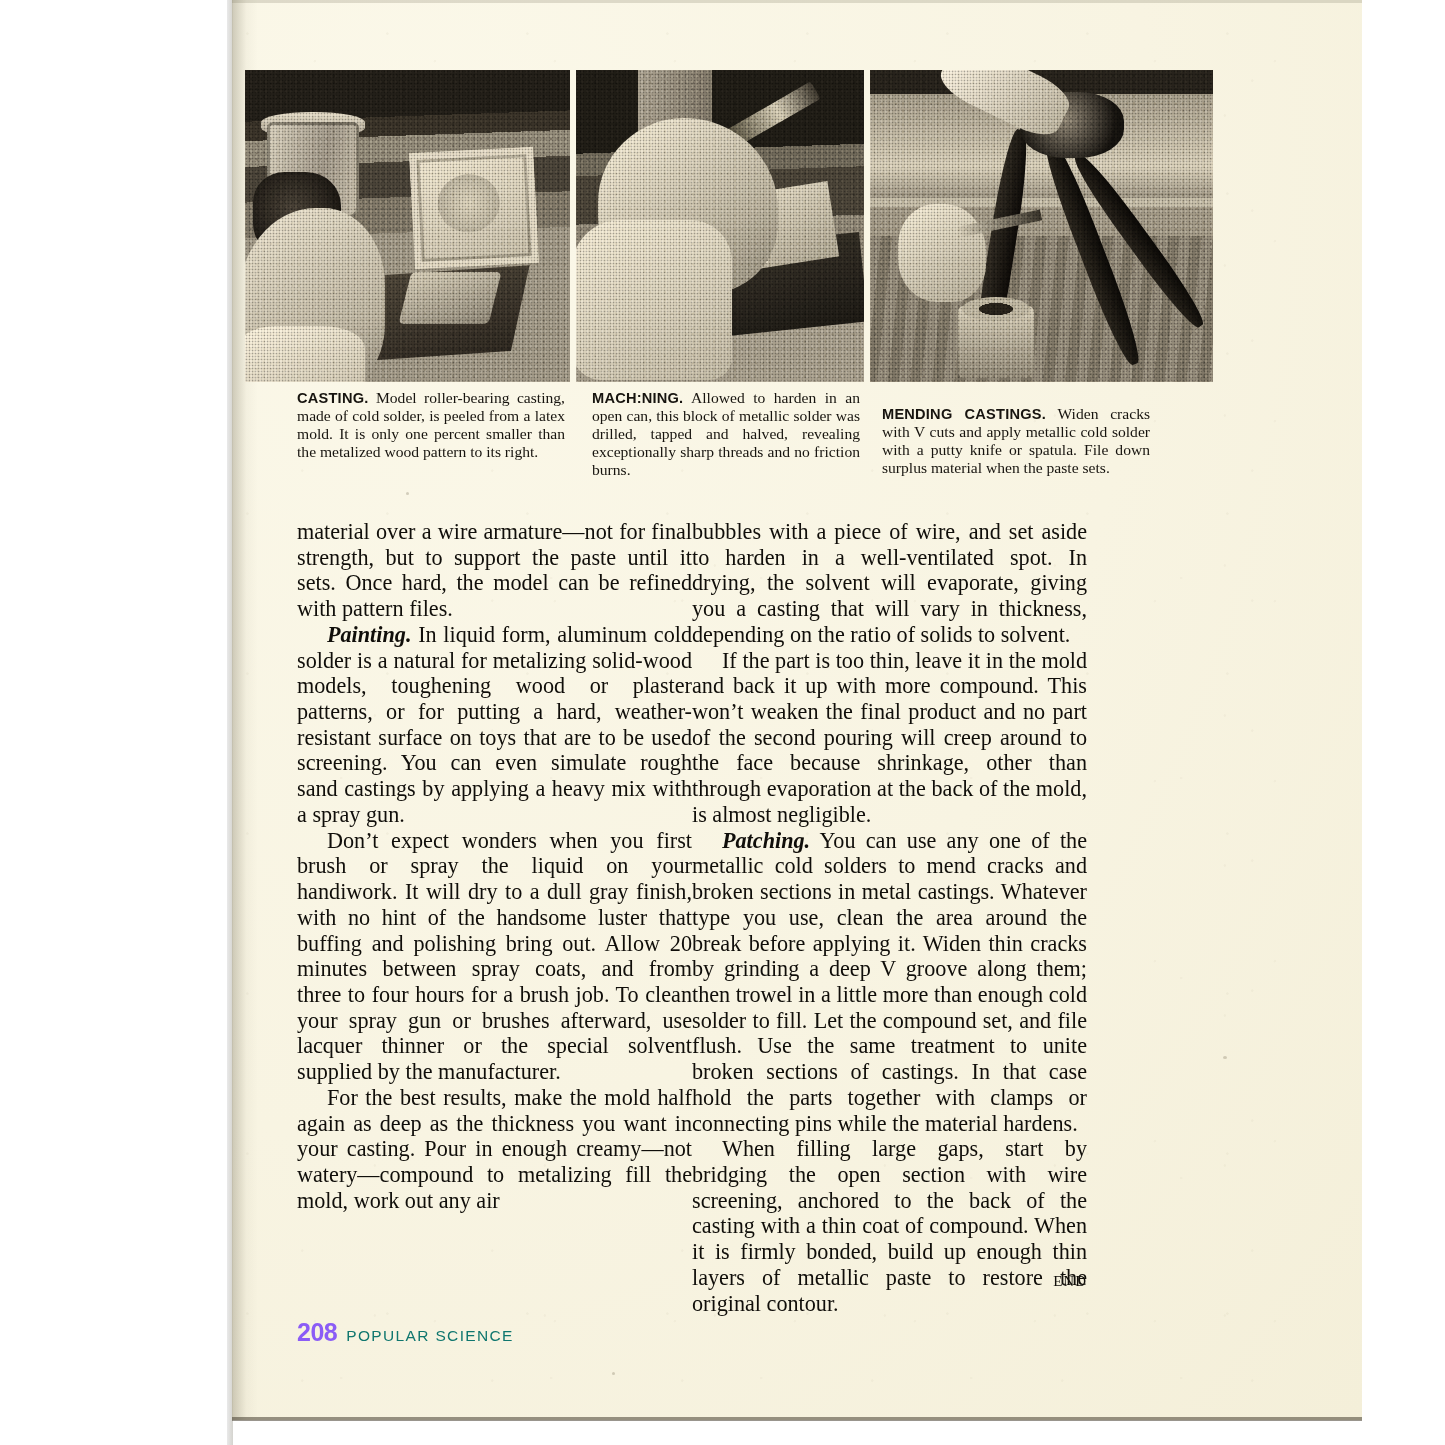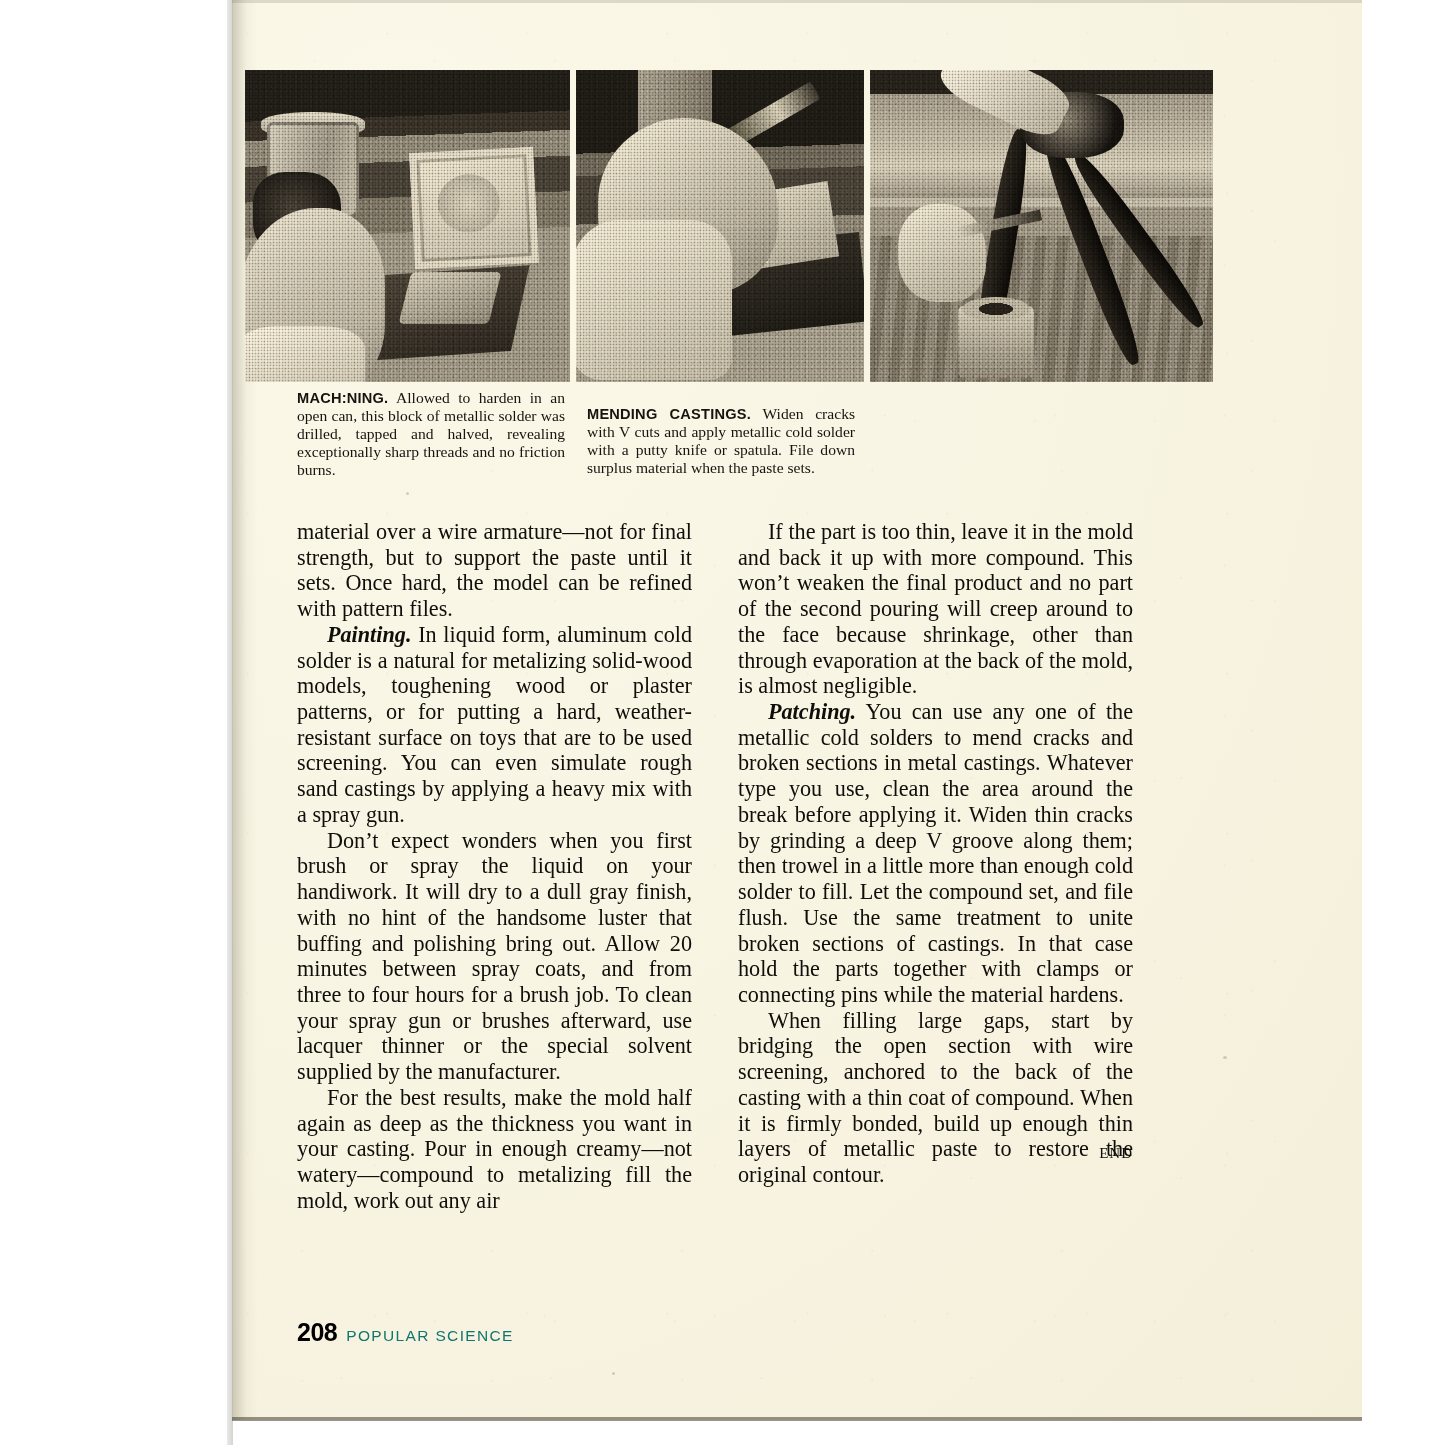--- a/index.html
+++ b/index.html
@@ -225,21 +225,21 @@
   .col {
     width: 395px;
     font-size: 22.2px;
     line-height: 1.159;
     color: #100e0a;
     text-align: justify;
     text-justify: inter-word;
     -webkit-hyphens: none;
     hyphens: none;
   }
-  .col.left { margin-right: 46px; }
+  .col.left { }
   .col p { margin: 0; text-indent: 1.35em; }
   .col p.cont { text-indent: 0; }
   .col .run-in {
     font-weight: bold;
     font-style: italic;
   }
   .end-mark {
     font-family: "Liberation Serif", "DejaVu Serif", serif;
     font-size: 15px;
     letter-spacing: 1px;
@@ -253,21 +253,21 @@
     left: 297px;
     top: 1318px;
     display: flex;
     align-items: baseline;
     gap: 9px;
   }
   .folio {
     font-family: "Liberation Sans", "DejaVu Sans", sans-serif;
     font-weight: bold;
     font-size: 25px;
-    color: #000000;
+    color: #8b5cf6;
     letter-spacing: -0.5px;
   }
   .mag-name {
     font-family: "Liberation Sans", "DejaVu Sans", sans-serif;
     font-size: 15.5px;
     letter-spacing: 1.35px;
     color: #0f766e;
   }
 
   
@@ -333,34 +333,36 @@
         <div class="knife"></div>
         <div class="paintcan"></div>
       </div>
       <div class="halftone"></div>
       <div class="grainfilm"></div>
     </div>
 
   </div>
 
   <div class="captions">
+    <div class="caption c1"><span class="lead">CASTING.</span><span> Model roller-bearing casting, made of cold solder, is peeled from a latex mold. It is only one percent smaller than the metalized wood pattern to its right.</span></div>
     <div class="caption c2"><span class="lead">MACH:NING.</span><span> Allowed to harden in an open can, this block of metallic solder was drilled, tapped and halved, revealing exceptionally sharp threads and no friction burns.</span></div>
     <div class="caption c3"><span class="lead">MENDING CASTINGS.</span><span> Widen cracks with V cuts and apply metallic cold solder with a putty knife or spatula. File down surplus material when the paste sets.</span></div>
   </div>
 
   <div class="body-cols">
 
     <div class="col left">
       <p class="cont"><span>material over a wire armature—not for final strength, but to support the paste until it sets. Once hard, the model can be refined with pattern files.</span></p>
       <p><span class="run-in">Painting.</span><span> In liquid form, aluminum cold solder is a natural for metalizing solid-wood models, toughening wood or plaster patterns, or for putting a hard, weather-resistant surface on toys that are to be used screening. You can even simulate rough sand castings by applying a heavy mix with a spray gun.</span></p>
       <p><span>Don’t expect wonders when you first brush or spray the liquid on your handiwork. It will dry to a dull gray finish, with no hint of the handsome luster that buffing and polishing bring out. Allow 20 minutes between spray coats, and from three to four hours for a brush job. To clean your spray gun or brushes afterward, use lacquer thinner or the special solvent supplied by the manufacturer.</span></p>
       <p><span>For the best results, make the mold half again as deep as the thickness you want in your casting. Pour in enough creamy—not watery—compound to metalizing fill the mold, work out any air</span></p>
     </div>
 
     <div class="col right">
+      <p class="cont"><span>bubbles with a piece of wire, and set aside to harden in a well-ventilated spot. In drying, the solvent will evaporate, giving you a casting that will vary in thickness, depending on the ratio of solids to solvent.</span></p>
       <p><span>If the part is too thin, leave it in the mold and back it up with more compound. This won’t weaken the final product and no part of the second pouring will creep around to the face because shrinkage, other than through evaporation at the back of the mold, is almost negligible.</span></p>
       <p><span class="run-in">Patching.</span><span> You can use any one of the metallic cold solders to mend cracks and broken sections in metal castings. Whatever type you use, clean the area around the break before applying it. Widen thin cracks by grinding a deep V groove along them; then trowel in a little more than enough cold solder to fill. Let the compound set, and file flush. Use the same treatment to unite broken sections of castings. In that case hold the parts together with clamps or connecting pins while the material hardens.</span></p>
       <p><span>When filling large gaps, start by bridging the open section with wire screening, anchored to the back of the casting with a thin coat of compound. When it is firmly bonded, build up enough thin layers of metallic paste to restore the original contour.</span><span class="end-mark">END</span></p>
     </div>
 
   </div>
 
   <div class="footer">
     <span class="folio">208</span>
     <span class="mag-name">POPULAR SCIENCE</span>

